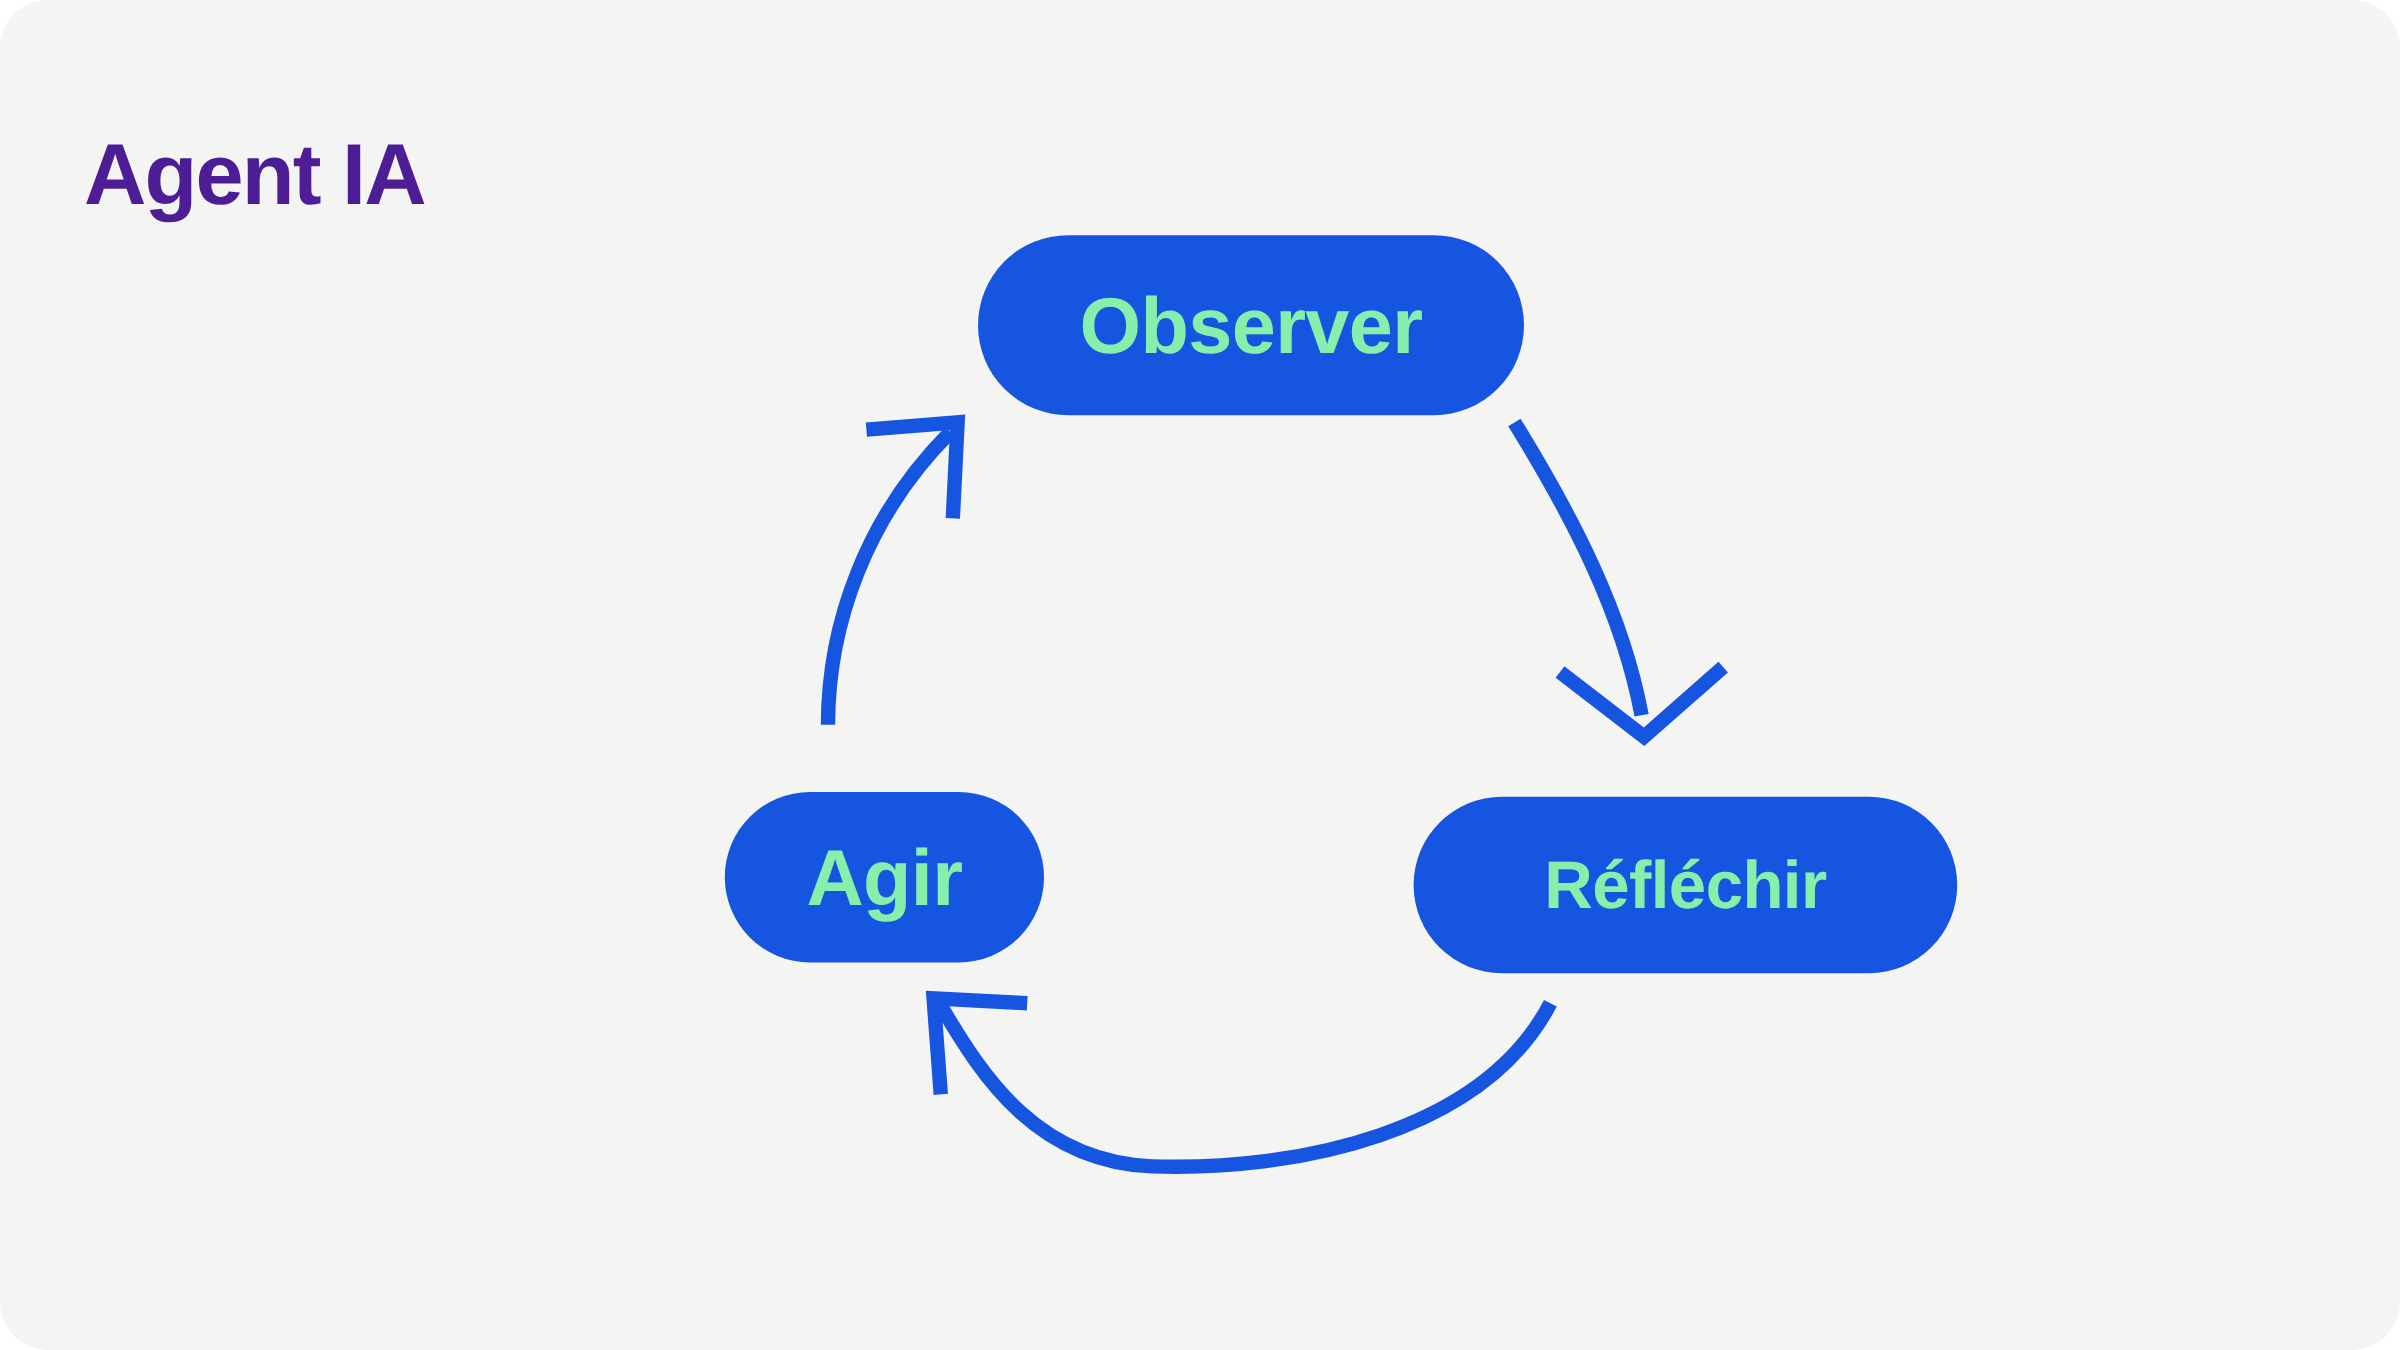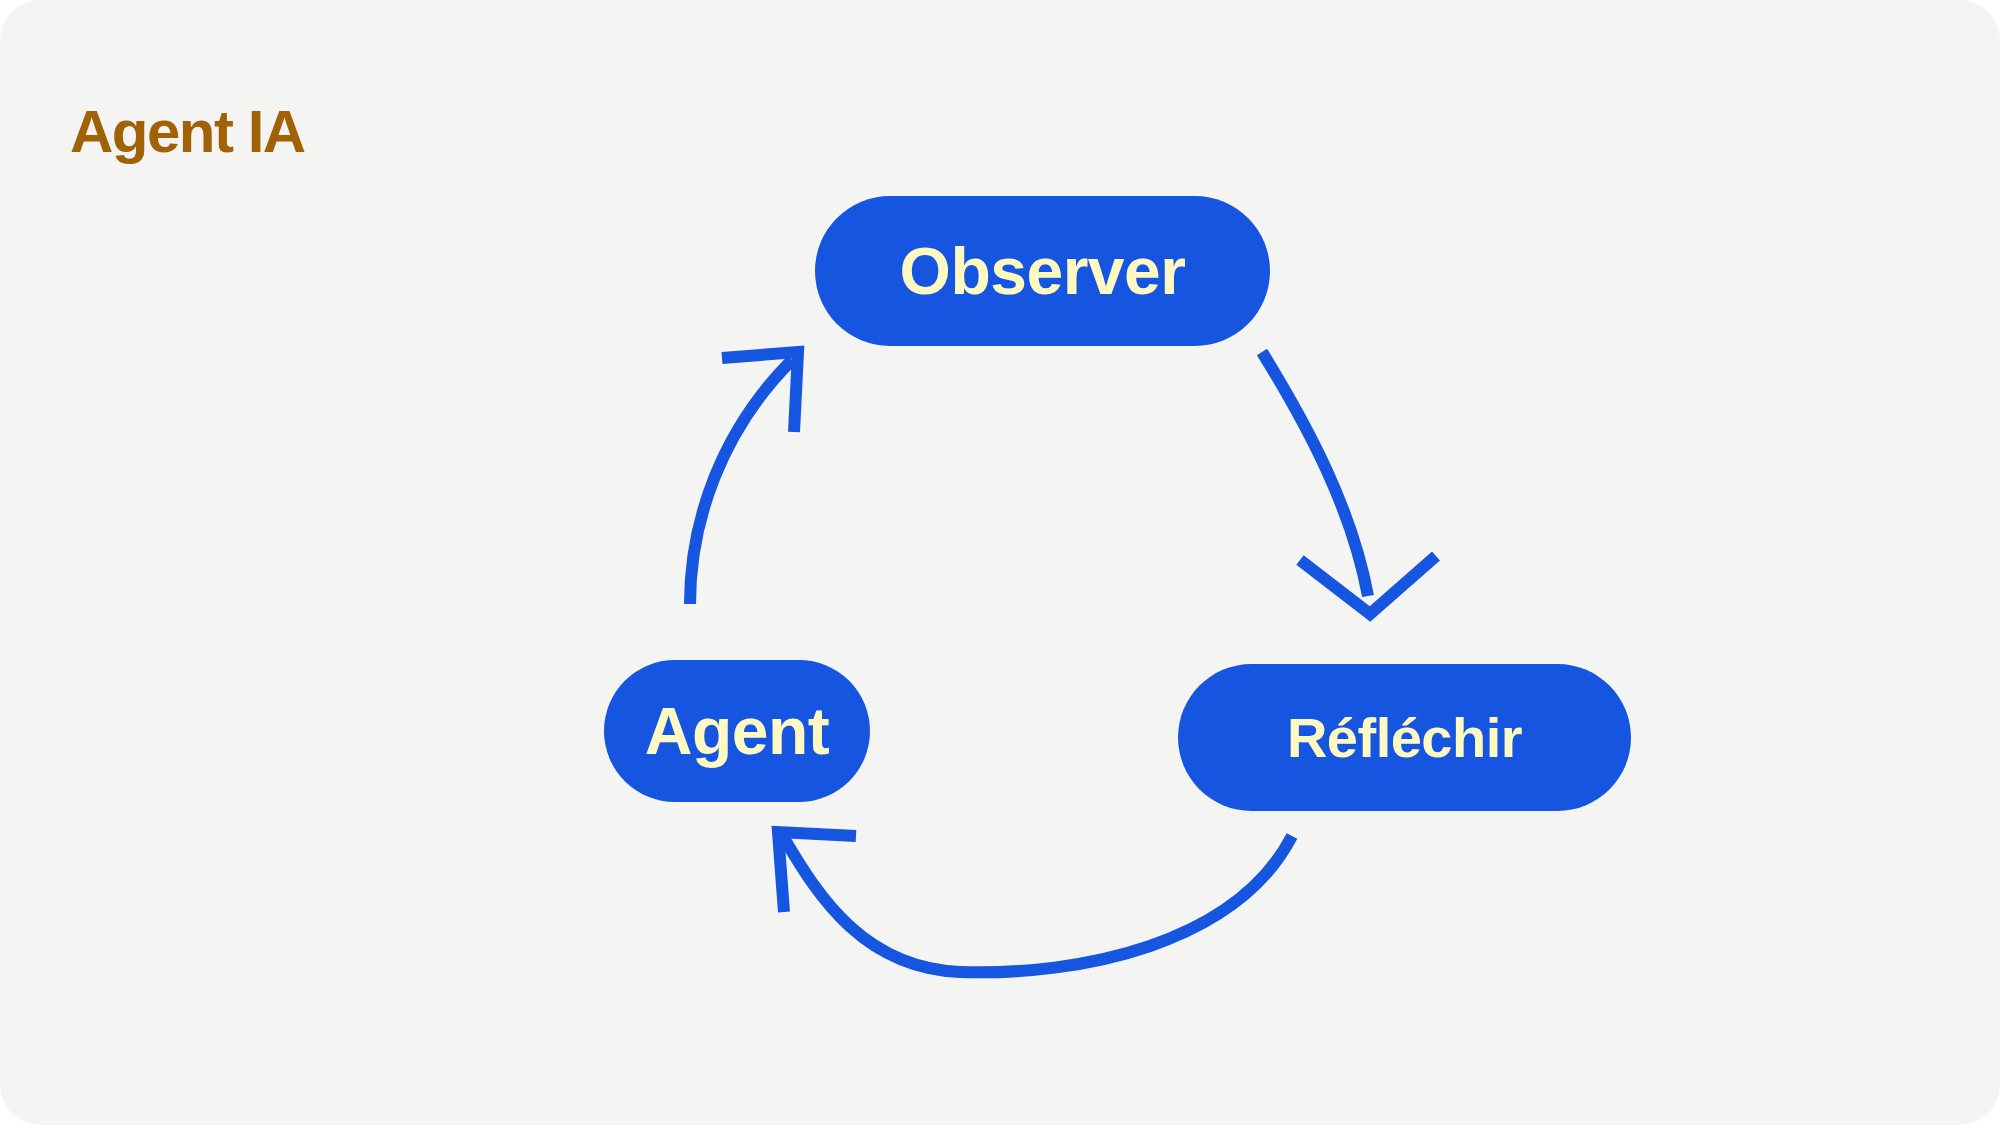--- a/index.html
+++ b/index.html
@@ -22,25 +22,25 @@
     background: #f4f4f3;
     border-radius: 40px;
     overflow: hidden;
   }
 
   
   #page-title {
     position: absolute;
     left: 70px;
     top: 62px;
-    font-size: 60px;
+    font-size: 72px;
     line-height: 1.0;
     font-weight: 700;
     letter-spacing: -1.5px;
-    color: #a16207;
+    color: #4c1d95;
     white-space: nowrap;
   }
 
   
   #diagram {
     position: absolute;
     left: 0;
     top: 0;
     width: 2000px;
     height: 1125px;
@@ -53,21 +53,21 @@
     height: 1125px;
   }
 
   
   .node {
     position: absolute;
     display: flex;
     align-items: center;
     justify-content: center;
     background: #1655e0;
-    color: #fef9c3;
+    color: #86efac;
     border-radius: 999px;
     font-weight: 700;
     letter-spacing: -0.5px;
     white-space: nowrap;
     box-sizing: border-box;
   }
 
   #node-observer {
     left: 815px;
     top: 196px;
@@ -121,17 +121,17 @@
 
     <div class="node" id="node-observer">
       <span>Observer</span>
     </div>
 
     <div class="node" id="node-reflechir">
       <span>Réfléchir</span>
     </div>
 
     <div class="node" id="node-agir">
-      <span>Agent</span>
+      <span>Agir</span>
     </div>
 
   </div>
 </div>
 
 </body></html>

